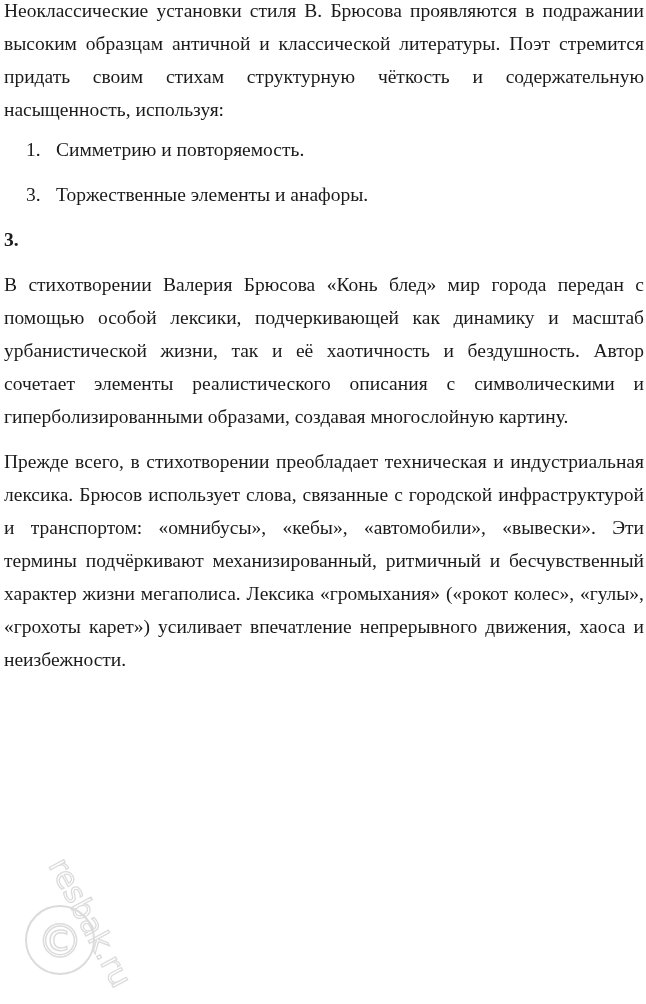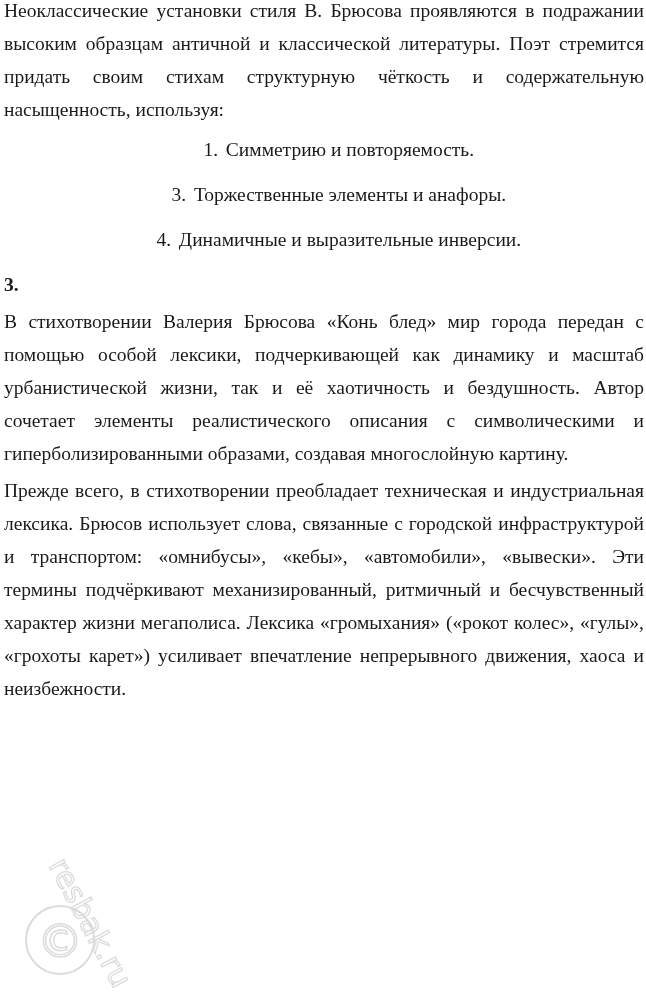--- a/index.html
+++ b/index.html
@@ -3,39 +3,38 @@
 <meta charset="utf-8">
 <style>
   html, body { margin: 0; padding: 0; background: #ffffff; }
   body {
     width: 646px; height: 1004px; overflow: hidden; position: relative;
     font-family: "Liberation Serif", "DejaVu Serif", serif;
     font-size: 19.5px; color: #1a1a1a;
   }
   .doc { position: absolute; left: 4px; top: -6px; width: 640px; }
   p { margin: 0; line-height: 33px; text-align: justify; text-align-last: left; }
-  p + p { margin-top: 4px; }
-  ol { margin: 7px 0 6px 0; padding: 0; list-style: none; text-align: center; }
+  p + p { margin-top: 12px; }
+  ol { margin: 7px 0 6px 0; padding: 0; list-style: none; }
   ol li { line-height: 33px; margin-bottom: 12px; padding-left: 22px; }
   ol li .num { display: inline-block; width: 30px; }
   .heading { font-weight: bold; margin-top: 8px; }
   .watermark {
     position: absolute; left: 18px; top: 845px; width: 140px; height: 150px;
     pointer-events: none; opacity: 0.35;
   }
 </style>
 </head>
 <body>
 
 <div class="doc">
   <p>Неоклассические установки стиля В. Брюсова проявляются в подражании высоким образцам античной и классической литературы. Поэт стремится придать своим стихам структурную чёткость и содержательную насыщенность, используя:</p>
   <ol>
     <li><span class="num">1.</span><span>Симметрию и повторяемость.</span></li>
     <li><span class="num">3.</span><span>Торжественные элементы и анафоры.</span></li>
-    <li><span class="num">4.</span><span>Динамичные и выразительные инверсии.</span></li>
   </ol>
   <p class="heading">3.</p>
   <p>В стихотворении Валерия Брюсова «Конь блед» мир города передан с помощью особой лексики, подчеркивающей как динамику и масштаб урбанистической жизни, так и её хаотичность и бездушность. Автор сочетает элементы реалистического описания с символическими и гиперболизированными образами, создавая многослойную картину.</p>
   <p>Прежде всего, в стихотворении преобладает техническая и индустриальная лексика. Брюсов использует слова, связанные с городской инфраструктурой и транспортом: «омнибусы», «кебы», «автомобили», «вывески». Эти термины подчёркивают механизированный, ритмичный и бесчувственный характер жизни мегаполиса. Лексика «громыхания» («рокот колес», «гулы», «грохоты карет») усиливает впечатление непрерывного движения, хаоса и неизбежности.</p>
 </div>
 
 <svg class="watermark" viewBox="0 0 140 150">
   <circle cx="42" cy="95" r="34" fill="none" stroke="#9a9a9a" stroke-width="2"></circle>
   <text x="42" y="112" font-size="46" text-anchor="middle" fill="none" stroke="#9a9a9a" stroke-width="1.5" font-family="DejaVu Sans, sans-serif">©</text>
   <text x="0" y="0" font-size="30" fill="none" stroke="#9a9a9a" stroke-width="1.3" font-family="DejaVu Sans, sans-serif" transform="translate(30,20) rotate(62)">resbak.ru</text>

